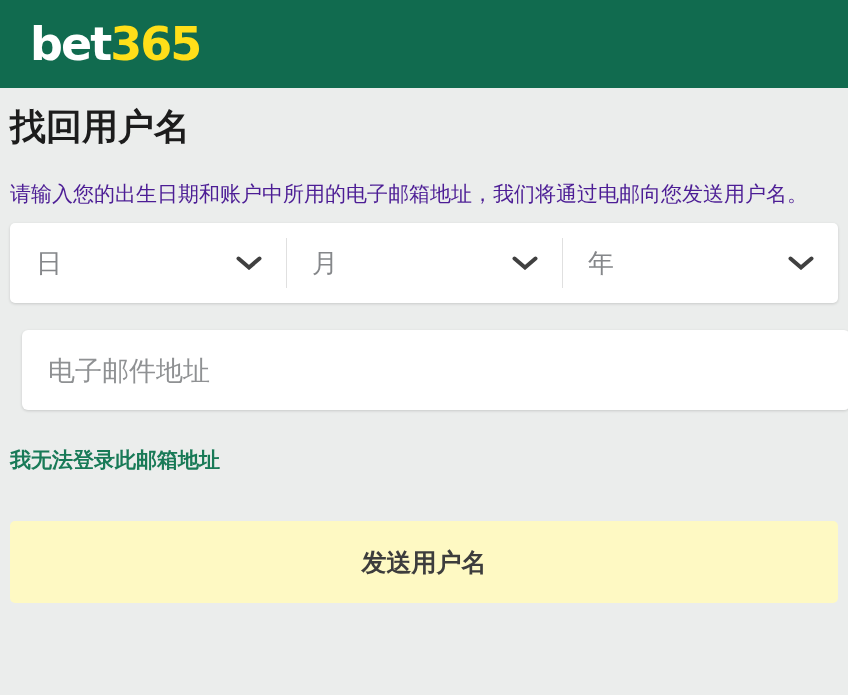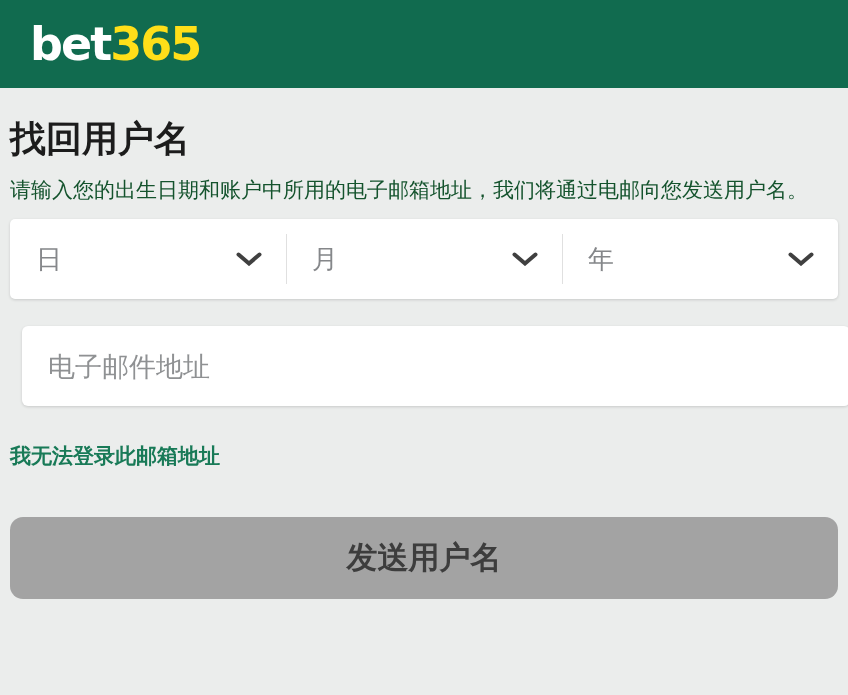--- a/index.html
+++ b/index.html
@@ -26,31 +26,31 @@
     cursor: pointer;
     user-select: none;
   }
   .logo .bet { color: #ffffff; }
   .logo .n365 { color: #ffdf19; }
 
   
   .content { padding: 0 10px; }
 
   .page-title {
-    margin-top: 29px;
+    margin-top: 17px;
     font-size: 36px;
     font-weight: bold;
     color: #1c1c1c;
     line-height: 44px;
   }
 
   .instruction {
-    margin-top: 16px;
+    margin-top: 32px;
     font-size: 21px;
-    color: #14532d;
+    color: #4c1d95;
     line-height: 27px;
   }
 
   .dob-label {
     margin-top: 40px;
     font-size: 19px;
     color: #282828;
   }
 
   
@@ -121,24 +121,24 @@
     color: #187a57;
     text-decoration: none;
     cursor: pointer;
   }
 
   
   .submit-button {
     margin-top: 47px;
     width: 100%;
     height: 82px;
-    background: #a3a3a3;
+    background: #fef9c3;
     border: none;
-    border-radius: 13px;
-    font-size: 31px;
+    border-radius: 5px;
+    font-size: 25px;
     font-weight: bold;
     color: #3d3d3d;
     font-family: "DejaVu Sans", "Liberation Sans", sans-serif;
     cursor: pointer;
     display: block;
   }
 </style>
 </head>
 <body>
 

